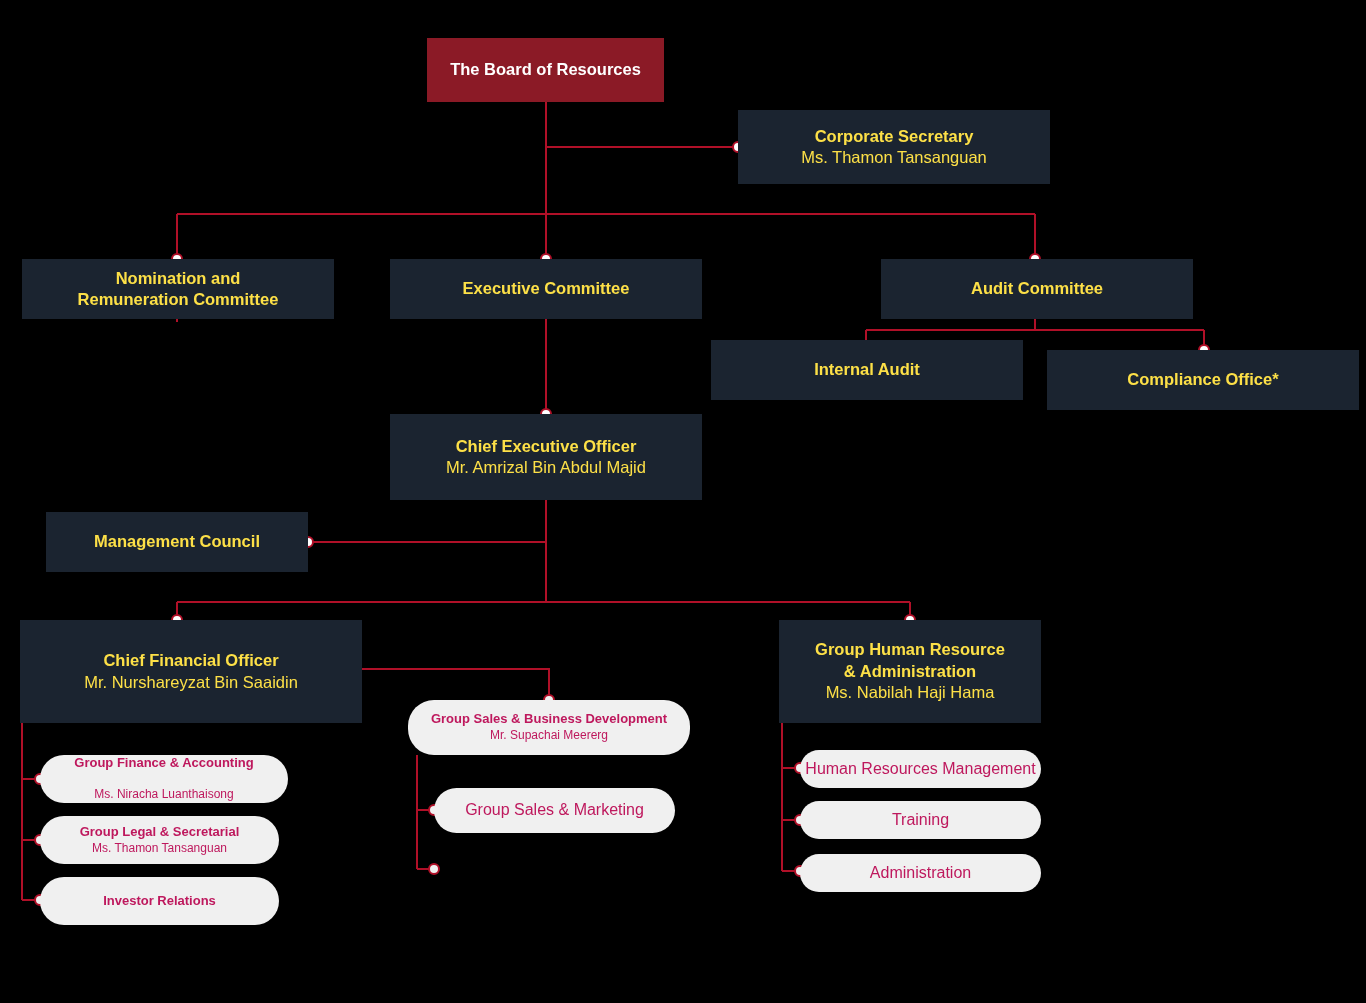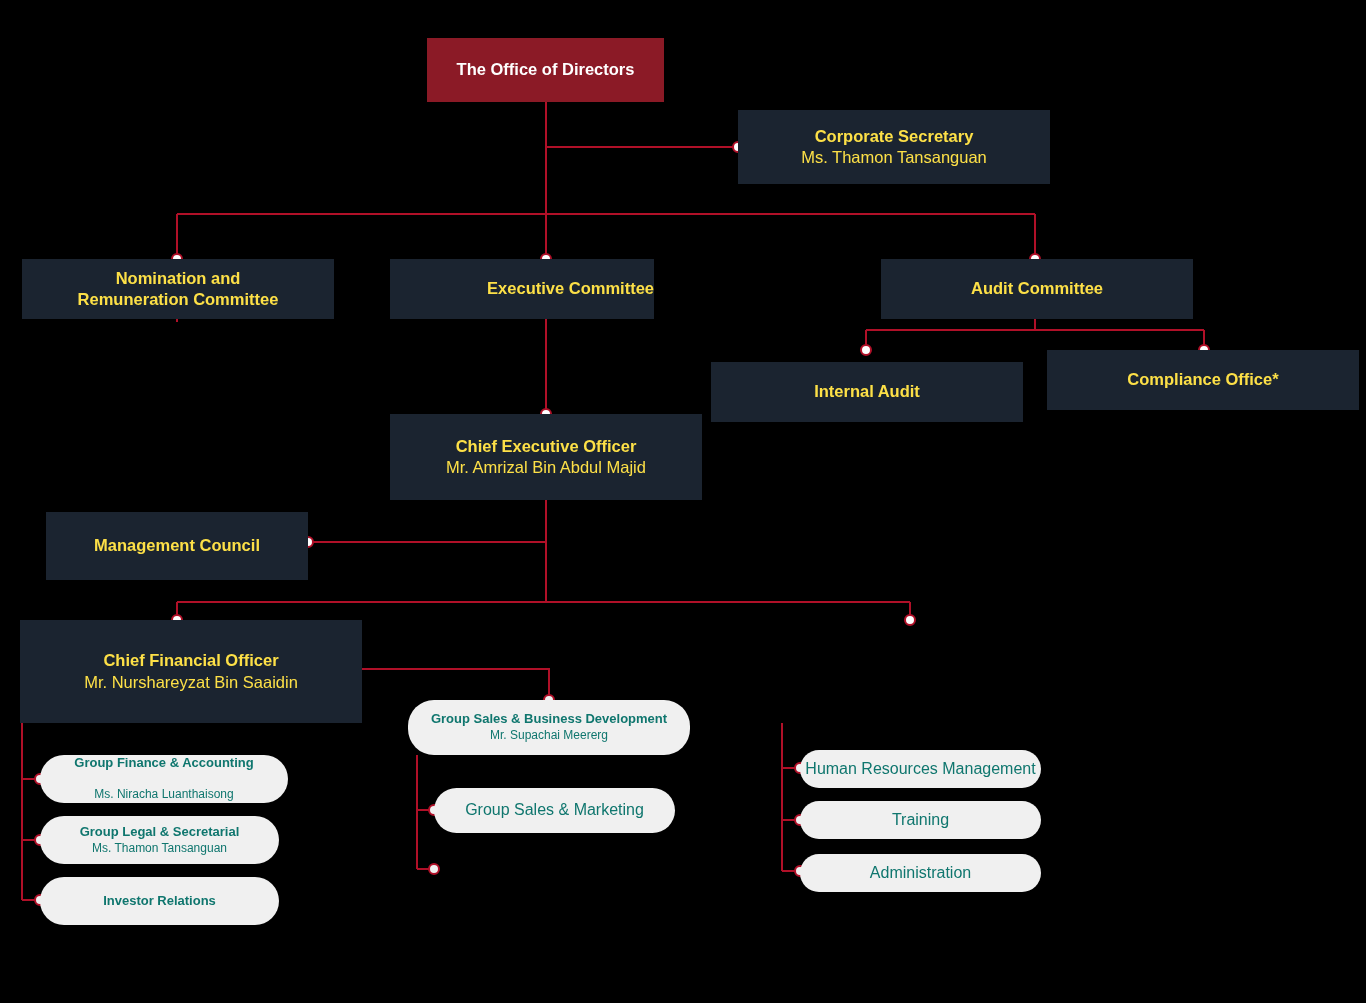--- a/index.html
+++ b/index.html
@@ -39,21 +39,21 @@
     color: #fde047;
   }
   
   .node.root {
     background: #8b1a26;
     color: #ffffff;
   }
   
   .node.light {
     background: #f0f0f0;
-    color: #0f766e;
+    color: #be185d;
     border-radius: 26px;
   }
   .title {
     font-weight: 700;
   }
   .subtitle {
     font-weight: 400;
   }
   
   .t-lg .title   { font-size: 16.5px; }
@@ -133,63 +133,68 @@
       <circle cx="40" cy="900" r="5"></circle>
       <circle cx="434" cy="810" r="5"></circle>
       <circle cx="434" cy="869" r="5"></circle>
       <circle cx="800" cy="768" r="5"></circle>
       <circle cx="800" cy="820" r="5"></circle>
       <circle cx="800" cy="871" r="5"></circle>
     </g>
   </svg>
 
   <div class="node root t-lg" style="left:427px; top:38px; width:237px; height:64px;">
-    <div class="title">The Office of Directors</div>
+    <div class="title">The Board of Resources</div>
   </div>
 
   <div class="node dark t-lg" style="left:738px; top:110px; width:312px; height:74px;">
     <div class="title">Corporate Secretary</div>
     <div class="subtitle">Ms. Thamon Tansanguan</div>
   </div>
 
   <div class="node dark t-lg" style="left:22px; top:259px; width:312px; height:60px;">
     <div class="title">Nomination and</div>
     <div class="title">Remuneration Committee</div>
   </div>
 
-  <div class="node dark t-lg" style="left:390px; top:259px; width:264px; height:60px;align-items:flex-end;">
+  <div class="node dark t-lg" style="left:390px; top:259px; width:312px; height:60px;">
     <div class="title">Executive Committee</div>
   </div>
 
   <div class="node dark t-lg" style="left:881px; top:259px; width:312px; height:60px;">
     <div class="title">Audit Committee</div>
   </div>
 
-  <div class="node dark t-lg" style="left:711px; top:362px; width:312px; height:60px;">
+  <div class="node dark t-lg" style="left:711px; top:340px; width:312px; height:60px;">
     <div class="title">Internal Audit</div>
   </div>
 
   <div class="node dark t-lg" style="left:1047px; top:350px; width:312px; height:60px;">
     <div class="title">Compliance Office*</div>
   </div>
 
   <div class="node dark t-lg" style="left:390px; top:414px; width:312px; height:86px;">
     <div class="title">Chief Executive Officer</div>
     <div class="subtitle">Mr. Amrizal Bin Abdul Majid</div>
   </div>
 
-  <div class="node dark t-lg" style="left:46px; top:512px; width:262px; height:68px;">
+  <div class="node dark t-lg" style="left:46px; top:512px; width:262px; height:60px;">
     <div class="title">Management Council</div>
   </div>
 
   <div class="node dark t-lg" style="left:20px; top:620px; width:342px; height:103px;">
     <div class="title">Chief Financial Officer</div>
     <div class="subtitle">Mr. Nurshareyzat Bin Saaidin</div>
   </div>
 
+  <div class="node dark t-lg" style="left:779px; top:620px; width:262px; height:103px;">
+    <div class="title">Group Human Resource</div>
+    <div class="title">&amp; Administration</div>
+    <div class="subtitle">Ms. Nabilah Haji Hama</div>
+  </div>
 
   <div class="node light t-sm" style="left:408px; top:700px; width:282px; height:55px;">
     <div class="title">Group Sales &amp; Business Development</div>
     <div class="subtitle">Mr. Supachai Meererg</div>
   </div>
 
   <div class="node light t-sm" style="left:40px; top:755px; width:248px; height:48px;justify-content:space-between;">
     <div class="title">Group Finance &amp; Accounting</div>
     <div class="subtitle">Ms. Niracha  Luanthaisong</div>
   </div>

